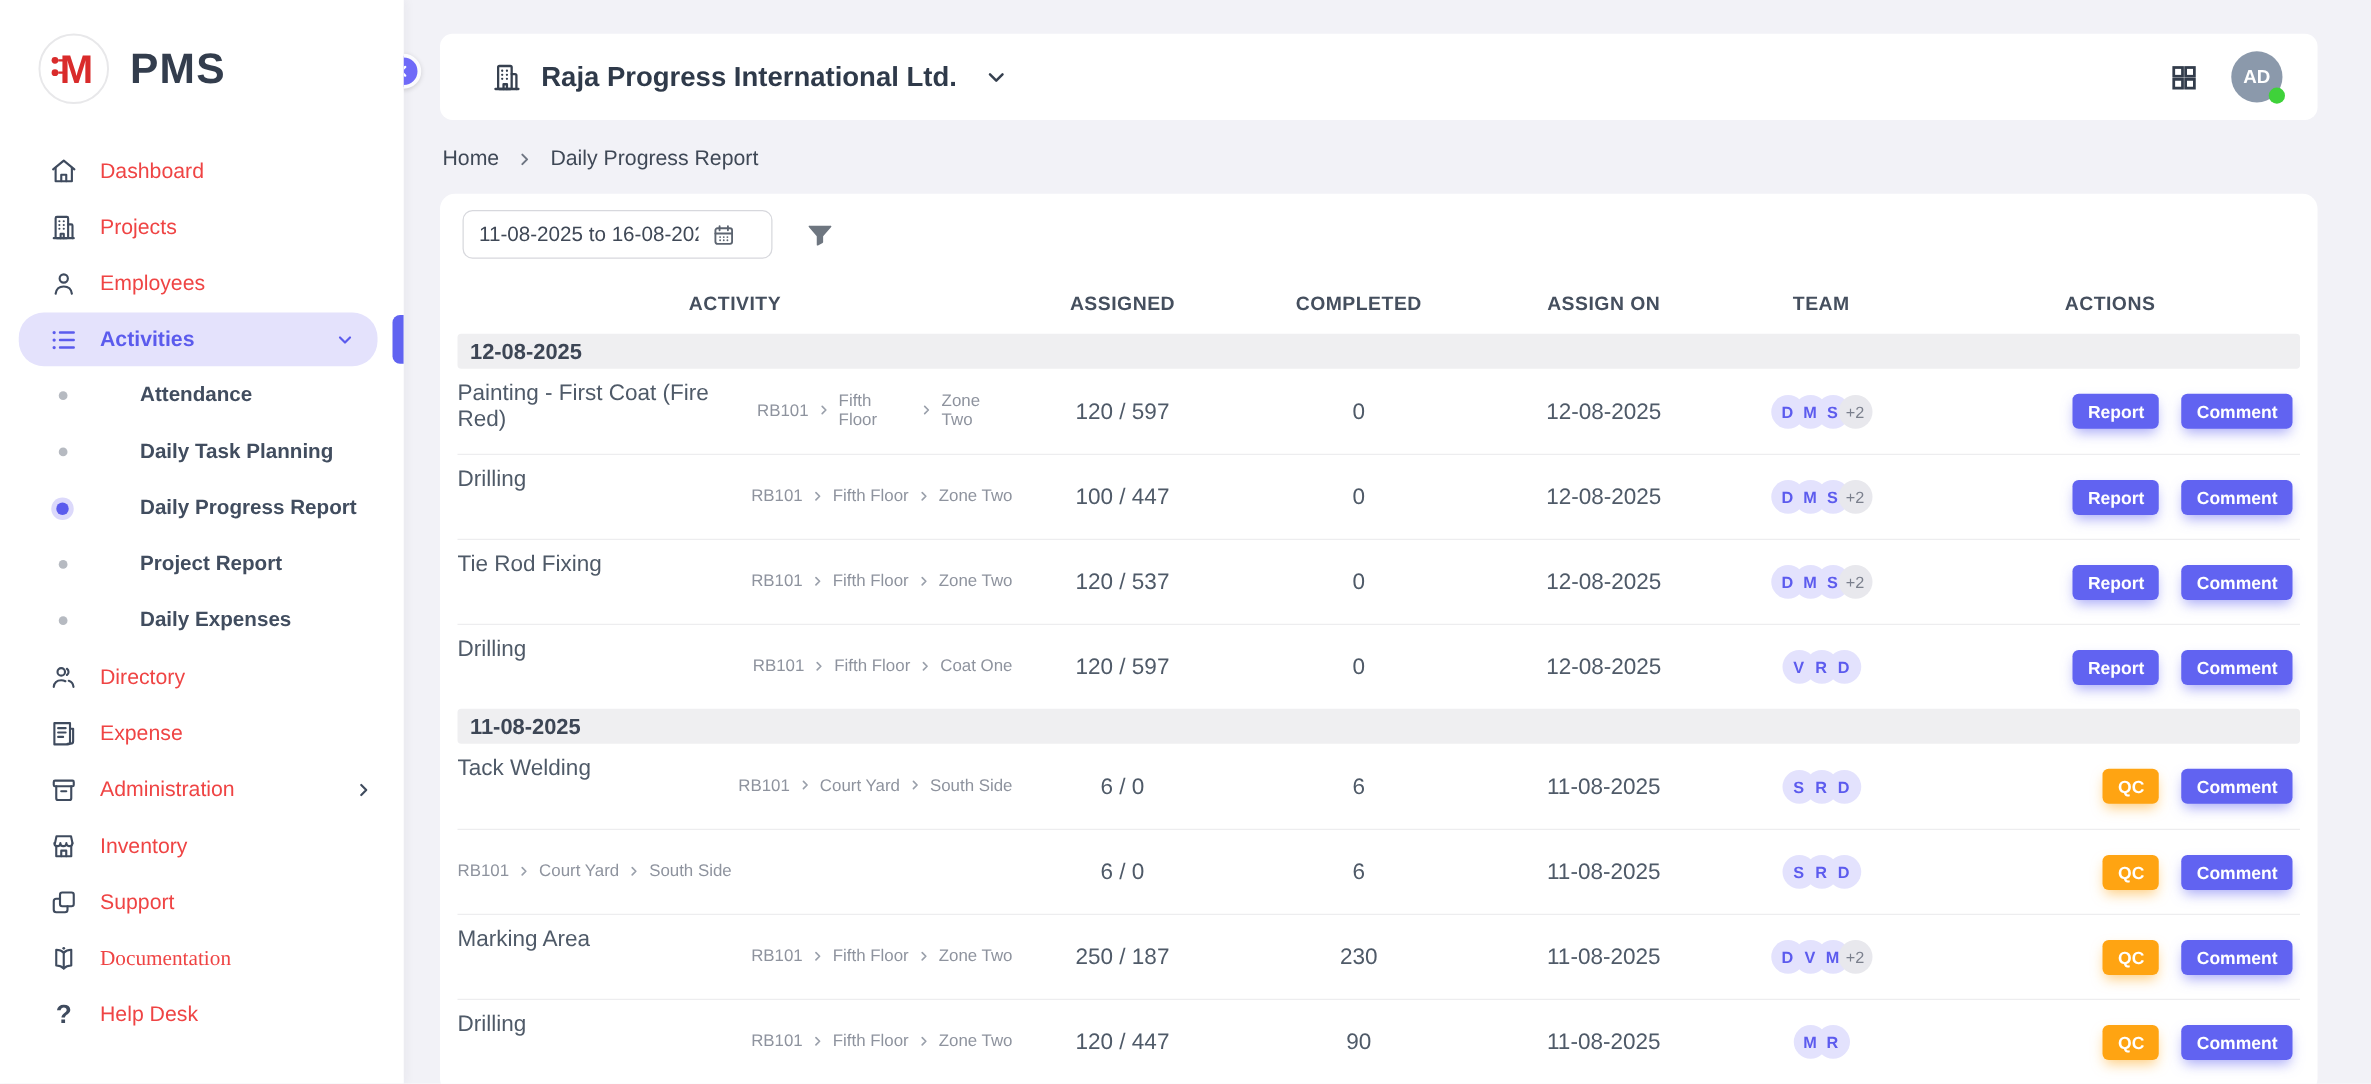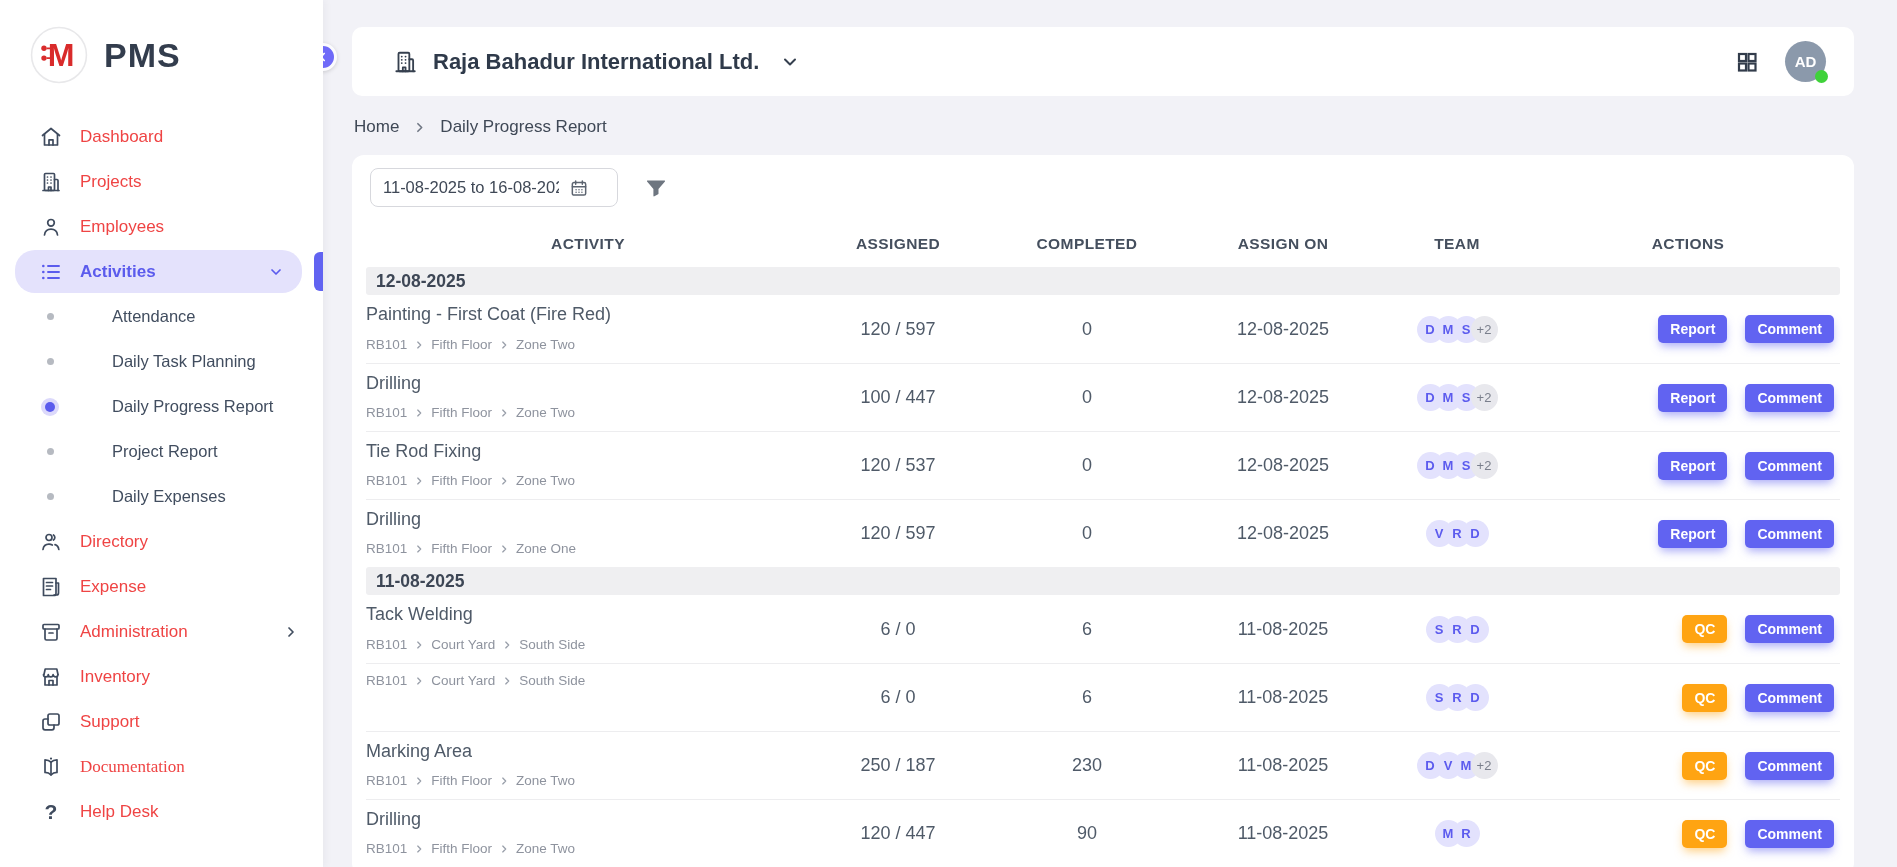--- a/index.html
+++ b/index.html
@@ -26,21 +26,21 @@
   .nav-item.active{height:45px;padding:0;}
   .nav-item.active .pill{display:flex;align-items:center;background:var(--accent-bg);border-radius:20px;margin:0 21px 0 15px;height:43px;flex:1;padding:0 16px 0 23px;}
   .nav-item.active .nav-icon,.nav-item.active .nav-label,.nav-item.active .nav-caret{color:var(--accent-deep);}
   .nav-item.active .nav-label{font-weight:600;}
   .edge-bar{position:absolute;right:0;top:3px;width:9px;height:39px;background:var(--accent);border-radius:6px 0 0 6px;}
   .sub-item{display:flex;align-items:center;height:45px;padding-left:41px;cursor:pointer;}
   .sub-dot-wrap{width:18px;height:18px;border-radius:50%;display:flex;align-items:center;justify-content:center;}
   .sub-dot{width:7px;height:7px;border-radius:50%;background:#b6bac1;}
   .sub-item.active .sub-dot-wrap{background:#dcd9fb;}
   .sub-item.active .sub-dot{width:10px;height:10px;background:var(--accent-deep);}
-  .sub-label{margin-left:53px;font-size:16.5px;font-weight:400;color:#414d5f;}
+  .sub-label{margin-left:53px;font-size:16.5px;font-weight:700;color:#414d5f;}
 
   
   .main{flex:1;height:867px;padding:0 43px 0 29px;overflow:hidden;position:relative;}
   .collapse-btn{position:absolute;left:-14px;top:43px;width:28px;height:28px;border-radius:50%;background:#6f6af8;border:3px solid #fbfbfd;display:flex;align-items:center;justify-content:center;cursor:pointer;z-index:5;box-shadow:0 1px 4px rgba(0,0,0,.15);}
   .collapse-btn svg{width:14px;height:14px;color:#fff;}
 
   .topbar{margin-top:27px;height:69px;background:#fff;border-radius:10px;display:flex;align-items:center;padding:0 28px 0 40px;}
   .company{display:flex;align-items:center;gap:15px;cursor:pointer;}
   .company-icon{width:26px;height:26px;color:#36404f;}
   .company-icon svg{width:26px;height:26px;}
@@ -69,21 +69,21 @@
   .funnel-icon svg{width:24px;height:24px;}
 
   
   .grid-cols{display:grid;grid-template-columns:444px 176px 202px 190px 158px minmax(0,1fr);}
   .t-head{margin-top:14px;height:46px;align-items:center;}
   .t-head .th{font-size:15.5px;font-weight:700;color:#454f5e;letter-spacing:.4px;text-align:center;}
   .group-bar{height:28px;background:#efeff1;border-radius:3px;display:flex;align-items:center;padding:0 10px;}
   .group-date{font-size:17.5px;font-weight:700;color:#3d4655;}
   .t-row{height:68px;align-items:center;}
   .t-row + .t-row{border-top:1px solid #ededef;}
-  .cell-activity{display:flex;flex-direction:column;justify-content:space-between;height:100%;padding:9px 0 11px;}
+  .cell-activity{display:flex;justify-content:space-between;height:100%;padding:9px 0 11px;}
   .act-title{font-size:18px;color:#4f5a68;}
   .act-path{display:flex;align-items:center;font-size:13.5px;color:#8e939e;gap:7px;}
   .path-sep{width:10px;height:10px;color:#9aa0ab;display:flex;}
   .path-sep svg{width:10px;height:10px;}
   .cell-num{font-size:18px;color:#4f5a68;text-align:center;}
   .cell-team{display:flex;justify-content:center;}
   .tavatar{width:27px;height:27px;border-radius:50%;background:#e3e2fd;color:#5c5bee;font-size:13px;font-weight:600;display:flex;align-items:center;justify-content:center;}
   .tavatar + .tavatar{margin-left:-9px;}
   .tavatar.more{background:#e8e8ed;color:#7a7f8c;font-weight:500;}
   .cell-actions{display:flex;justify-content:flex-end;align-items:center;gap:18px;padding-right:6px;}
@@ -301,21 +301,21 @@
     <div class="company">
       <span class="company-icon">
         <svg viewBox="0 0 24 24" fill="none" stroke="currentColor" stroke-width="1.7" stroke-linecap="round" stroke-linejoin="round">
             <rect x="6" y="3.5" width="10" height="17" rx="1"></rect>
             <path d="M16 9.5h2.5a1 1 0 0 1 1 1v10"></path>
             <path d="M4 20.5h17"></path>
             <path d="M9 7h.01M12.5 7h.01M9 10h.01M12.5 10h.01M9 13h.01M12.5 13h.01"></path>
             <path d="M10 20.5v-3.5h2.5v3.5"></path>
           </svg>
       </span>
-      <span class="company-name">Raja Bahadur International Ltd.</span>
+      <span class="company-name">Raja Progress International Ltd.</span>
       <span class="company-caret">
         <svg viewBox="0 0 24 24" fill="none" stroke="currentColor" stroke-width="2.4" stroke-linecap="round" stroke-linejoin="round">
             <polyline points="6 9 12 15 18 9"></polyline>
           </svg>
       </span>
     </div>
     <div class="topbar-right">
       <span class="grid-icon">
         <svg viewBox="0 0 24 24" fill="none" stroke="currentColor" stroke-width="2.2">
             <rect x="4" y="4" width="7" height="7"></rect>
@@ -481,21 +481,21 @@
                   <svg viewBox="0 0 24 24" fill="none" stroke="currentColor" stroke-width="3.2" stroke-linecap="round" stroke-linejoin="round">
                     <polyline points="9 5 16 12 9 19"></polyline>
                   </svg>
                 </span>
                 <span>Fifth Floor</span>
                 <span class="path-sep">
                   <svg viewBox="0 0 24 24" fill="none" stroke="currentColor" stroke-width="3.2" stroke-linecap="round" stroke-linejoin="round">
                     <polyline points="9 5 16 12 9 19"></polyline>
                   </svg>
                 </span>
-                <span>Zone One</span>
+                <span>Coat One</span>
               </span>
     </div>
     <div class="cell-num">120 / 597</div>
     <div class="cell-num">0</div>
     <div class="cell-num">12-08-2025</div>
     <div class="cell-team">
               <span class="tavatar">V</span>
               <span class="tavatar">R</span>
               <span class="tavatar">D</span>
             </div>

